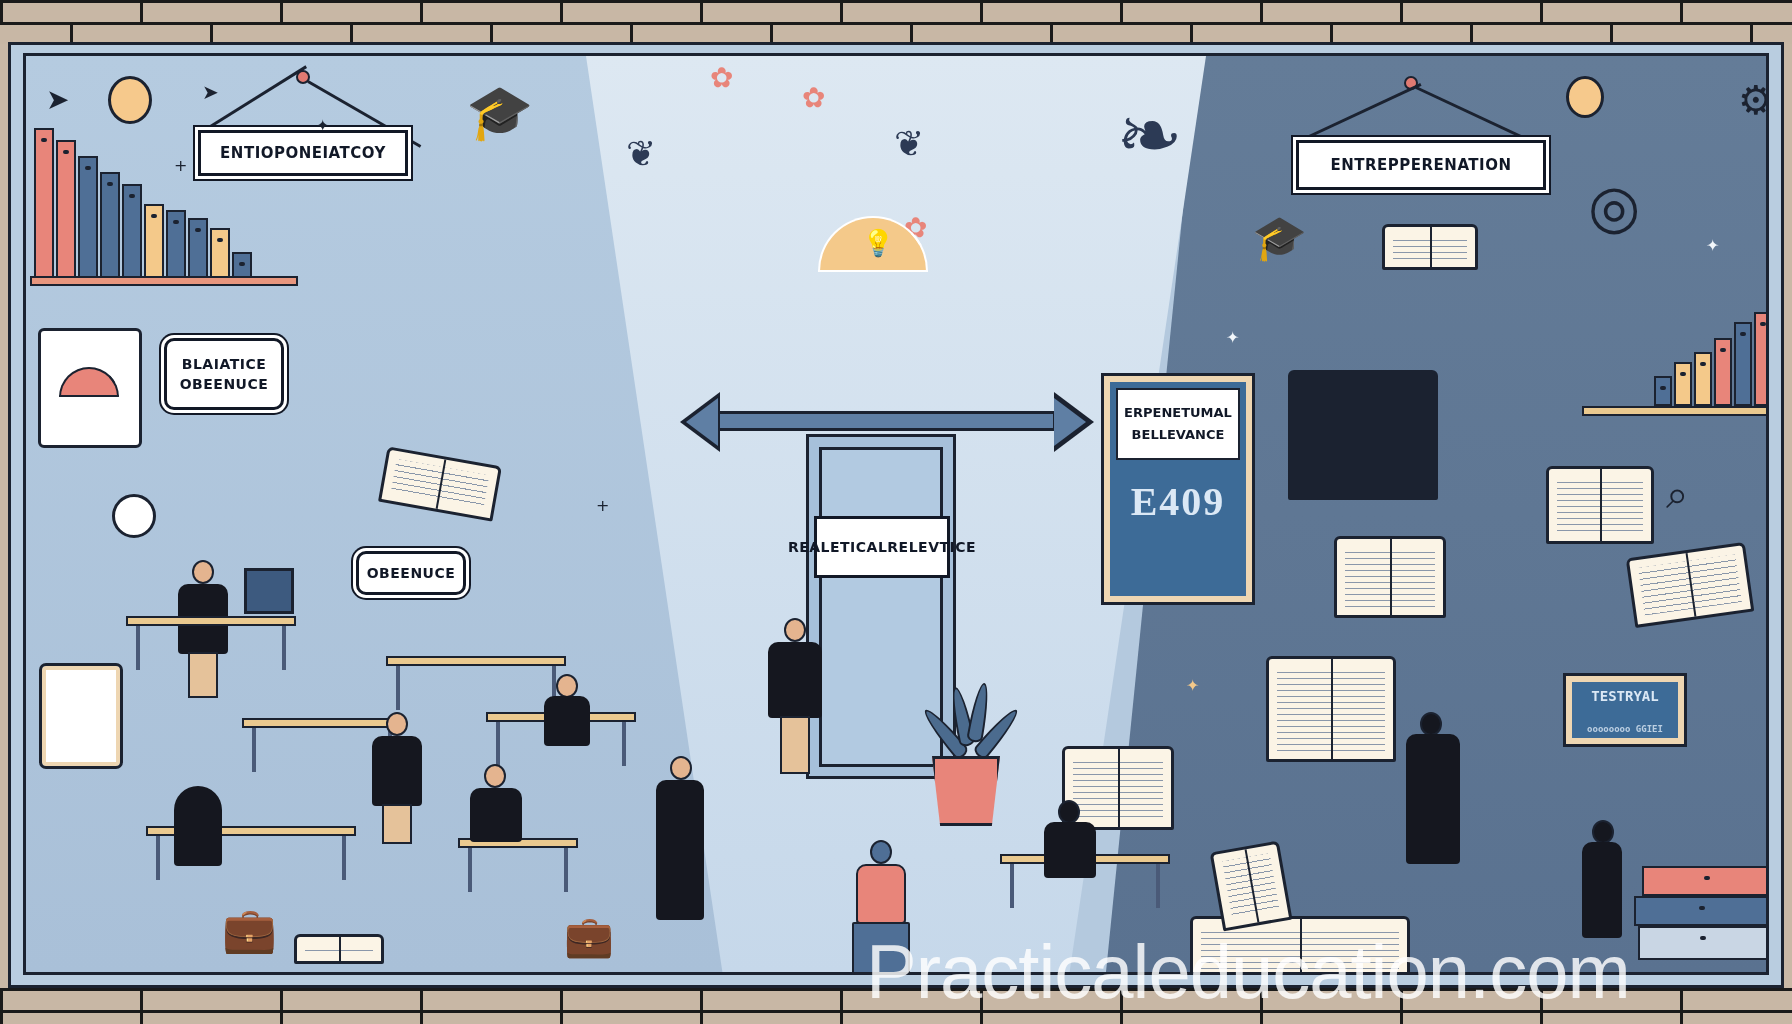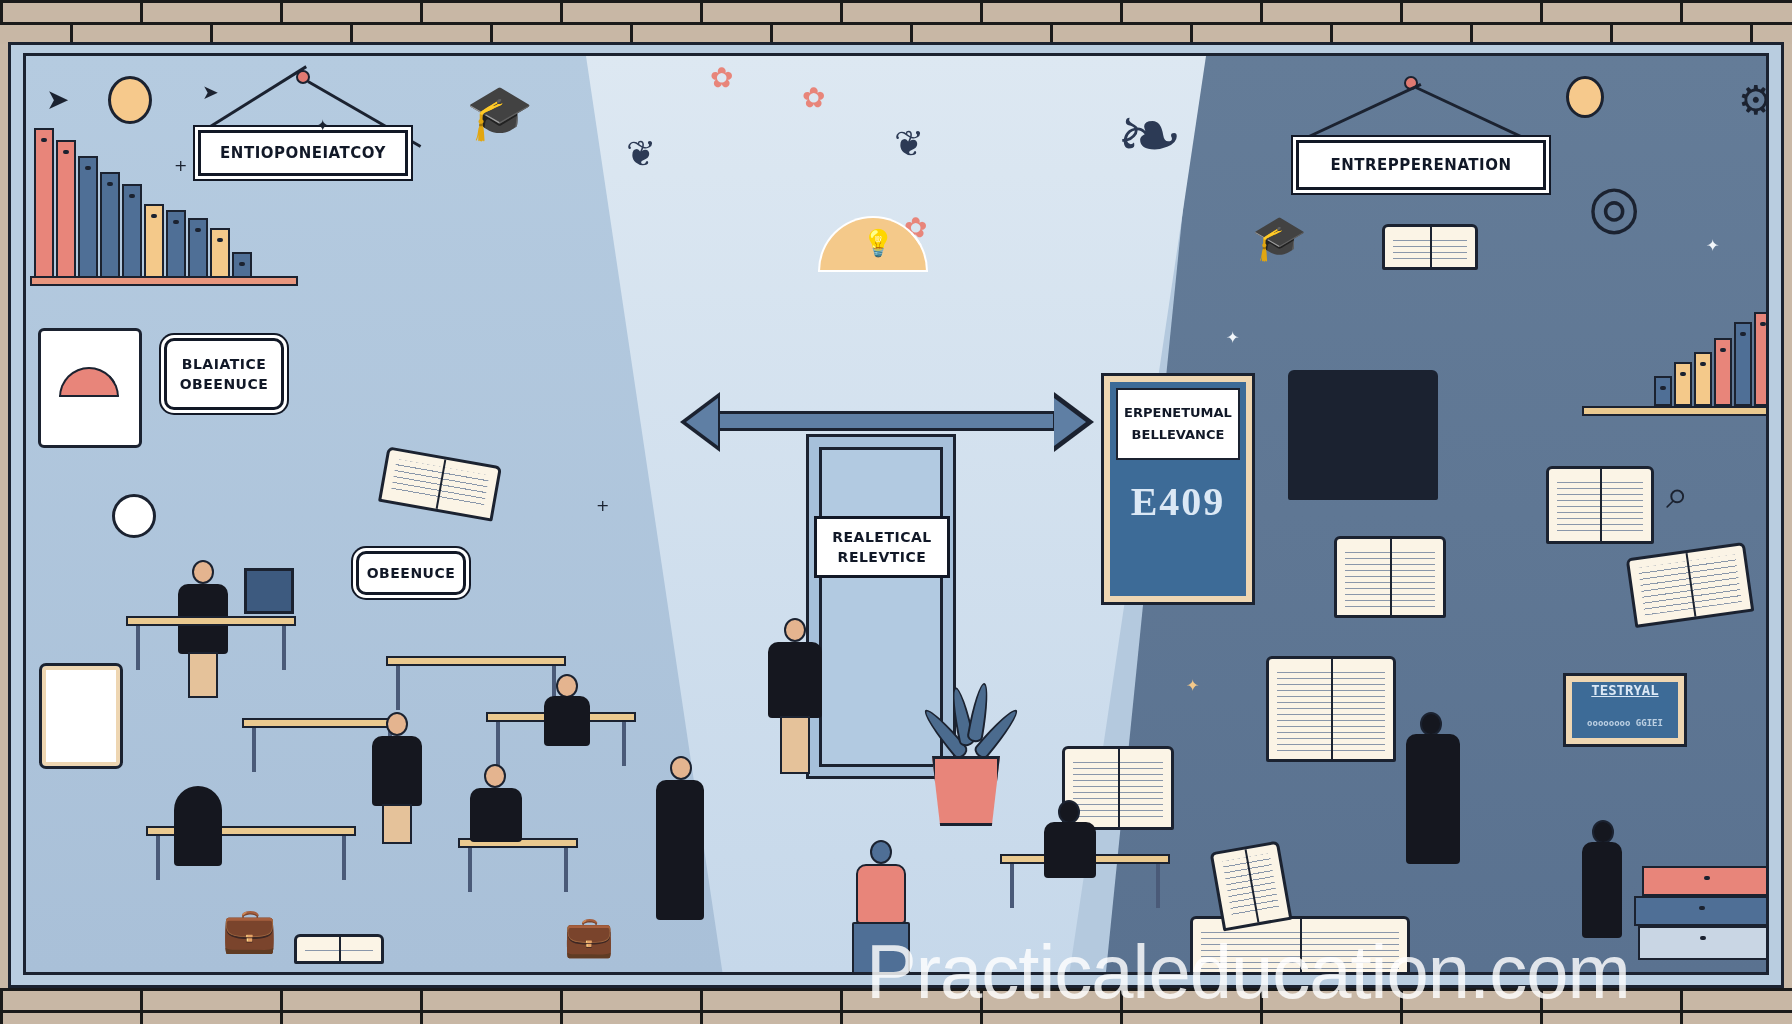--- a/index.html
+++ b/index.html
@@ -209,21 +209,21 @@
       <div style="position:absolute;left:660px;top:342px;width:0;height:0;border-top:24px solid transparent;border-bottom:24px solid transparent;border-right:32px solid #5f7fa4;"></div>
       <div style="position:absolute;left:1028px;top:336px;width:0;height:0;border-top:30px solid transparent;border-bottom:30px solid transparent;border-left:40px solid #1b2230;"></div>
       <div style="position:absolute;left:1028px;top:342px;width:0;height:0;border-top:24px solid transparent;border-bottom:24px solid transparent;border-left:32px solid #5f7fa4;"></div>
     </div>
 
     <div class="door">
       <div class="door-panel" style="top:10px;height:76px;"></div>
       <div class="door-panel" style="top:100px;height:230px;"></div>
     </div>
 
-    <div class="sign" style="left:788px;top:460px;width:136px;height:62px;font-size:14px;flex-direction:column;line-height:20px;box-shadow:none;">
+    <div class="sign" style="left:788px;top:460px;width:136px;height:62px;font-size:14px;flex-direction:row;line-height:20px;box-shadow:none;">
       <span>REALETICAL</span>
       <span>RELEVTICE</span>
     </div>
 
     <div class="person" style="left:742px;top:562px;">
       <div class="head" style="left:16px;top:0;"></div>
       <div class="body" style="left:0;top:24px;width:54px;height:76px;"></div>
       <div class="legs" style="left:12px;top:98px;width:30px;height:58px;"></div>
     </div>
     <div class="person" style="left:830px;top:784px;">
@@ -293,21 +293,21 @@
     <div class="open-book" style="left:1164px;top:860px;width:220px;height:70px;">
         <div class="lines"></div>
       </div>
     <div class="open-book" style="left:1190px;top:790px;width:70px;height:80px;transform:rotate(-10deg);">
         <div class="lines"></div>
       </div>
 
     <div class="icon" style="left:1640px;top:418px;font-size:40px;color:#1b2230;">⌕</div>
 
     <div class="chalkboard" style="left:1540px;top:620px;width:118px;height:68px;">
-      <div class="chalk-text" style="font-size:14px;text-decoration:underline;">TESTRYAL</div>
+      <div class="chalk-text" style="font-size:14px;margin-top:6px;">TESTRYAL</div>
       <div class="chalk-text" style="font-size:9px;margin-top:20px;opacity:0.8;">oooooooo  GGIEI</div>
     </div>
 
     <div class="desk" style="left:974px;top:798px;width:170px;"></div>
     <div class="person" style="left:1018px;top:744px;">
       <div class="head" style="left:14px;top:0;background:#15171f;"></div>
       <div class="body" style="left:0;top:22px;width:52px;height:56px;"></div>
     </div>
     <div class="person" style="left:1380px;top:656px;">
       <div class="head" style="left:14px;top:0;background:#15171f;"></div>

